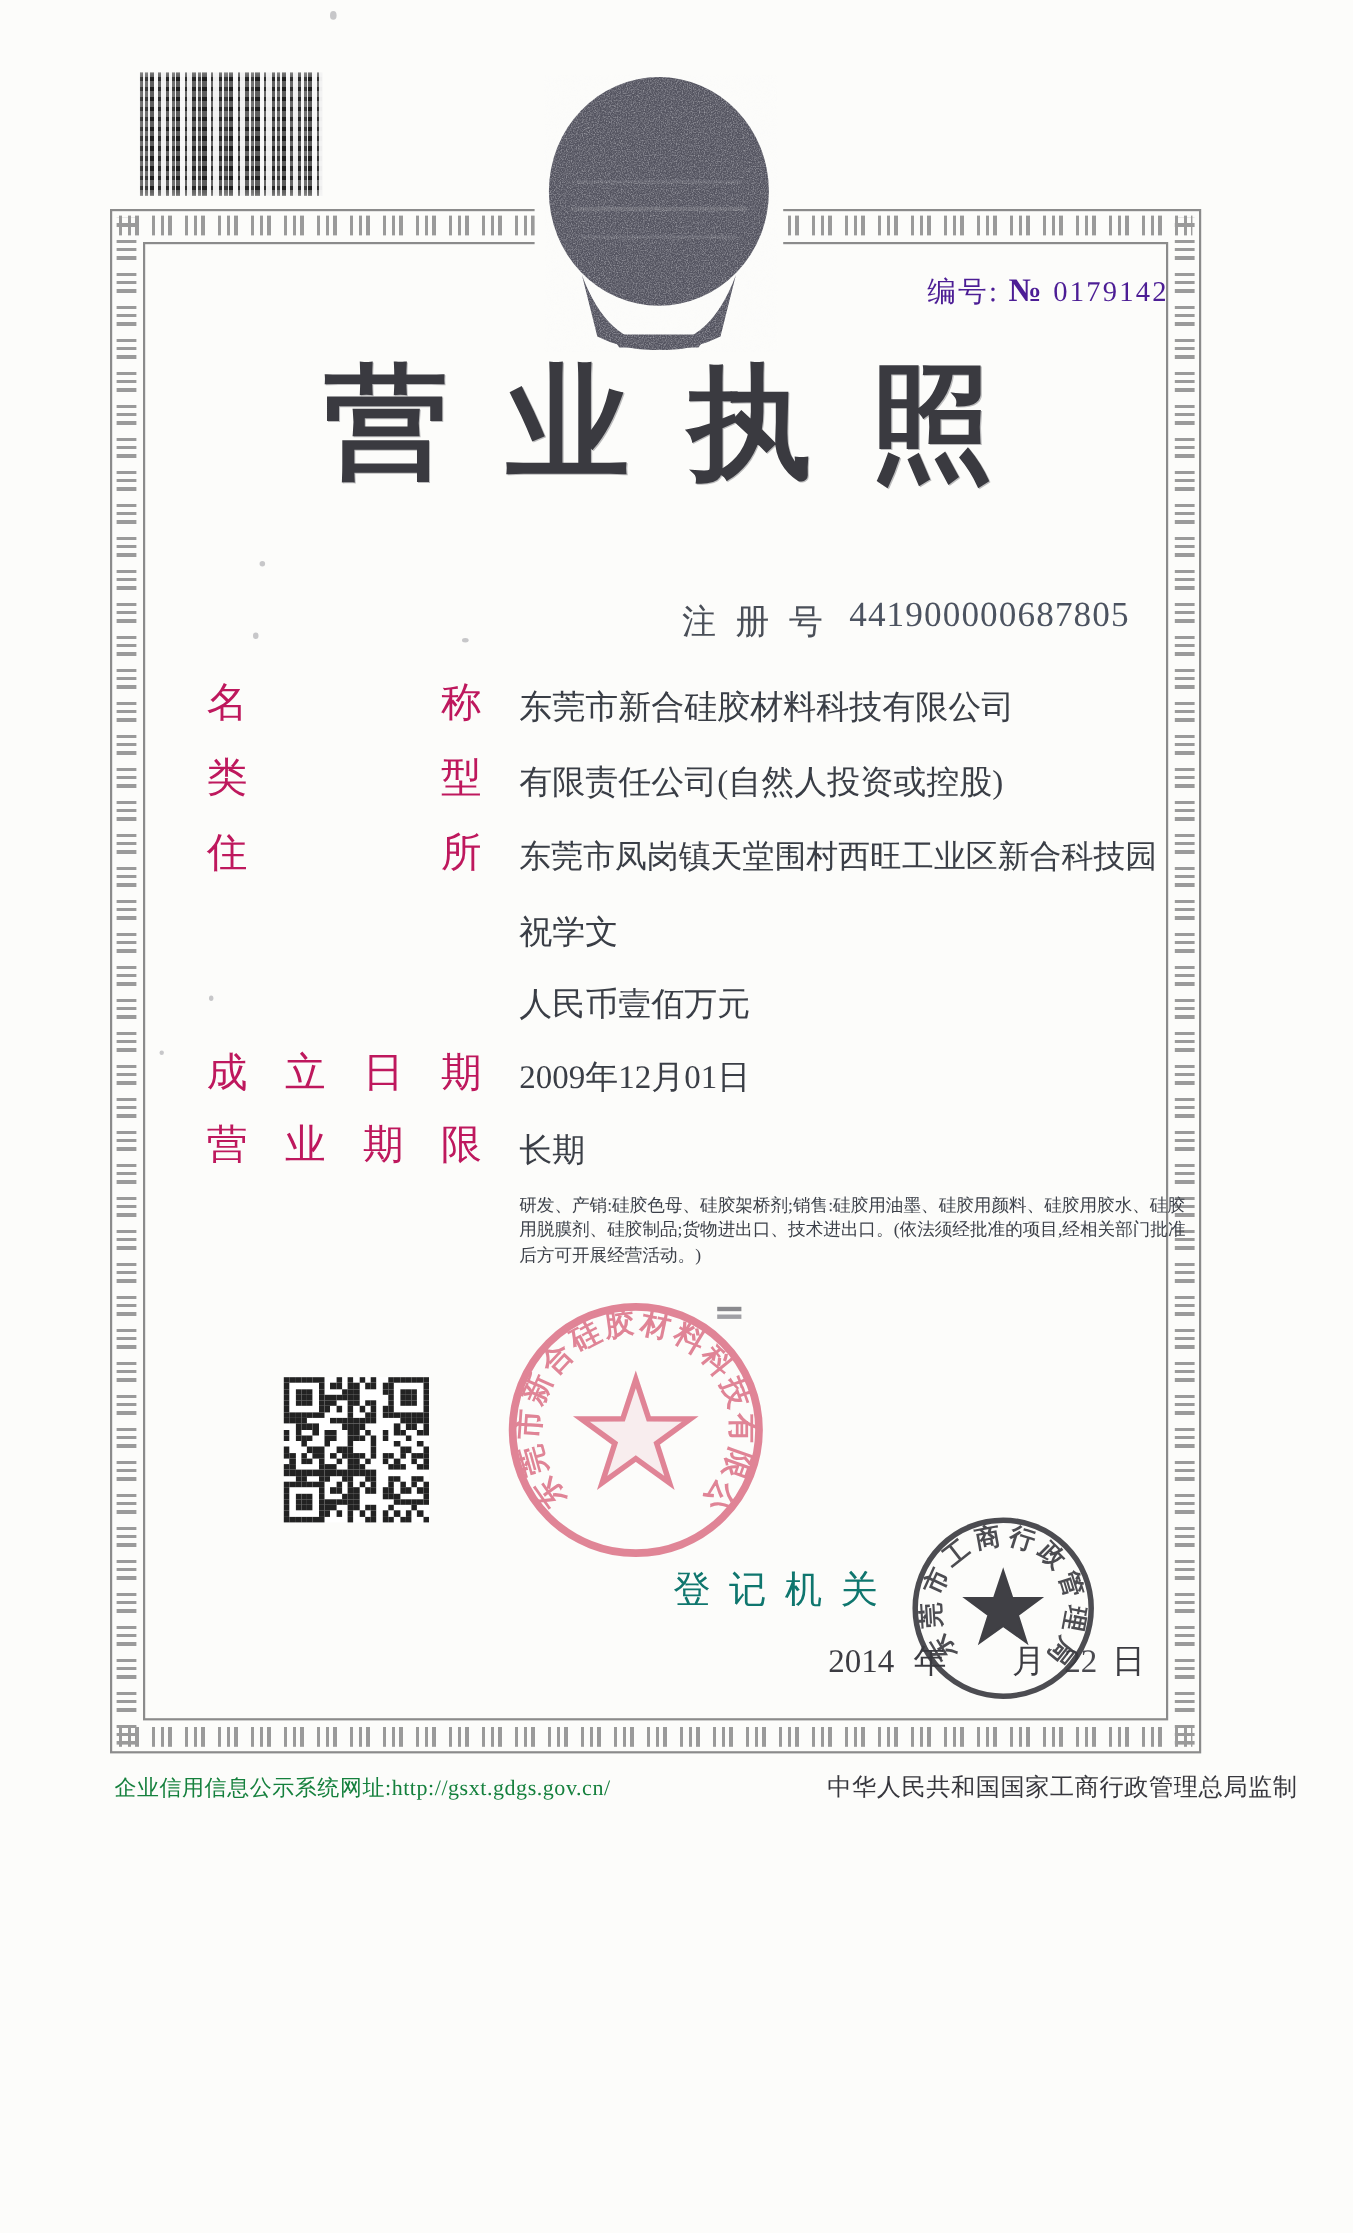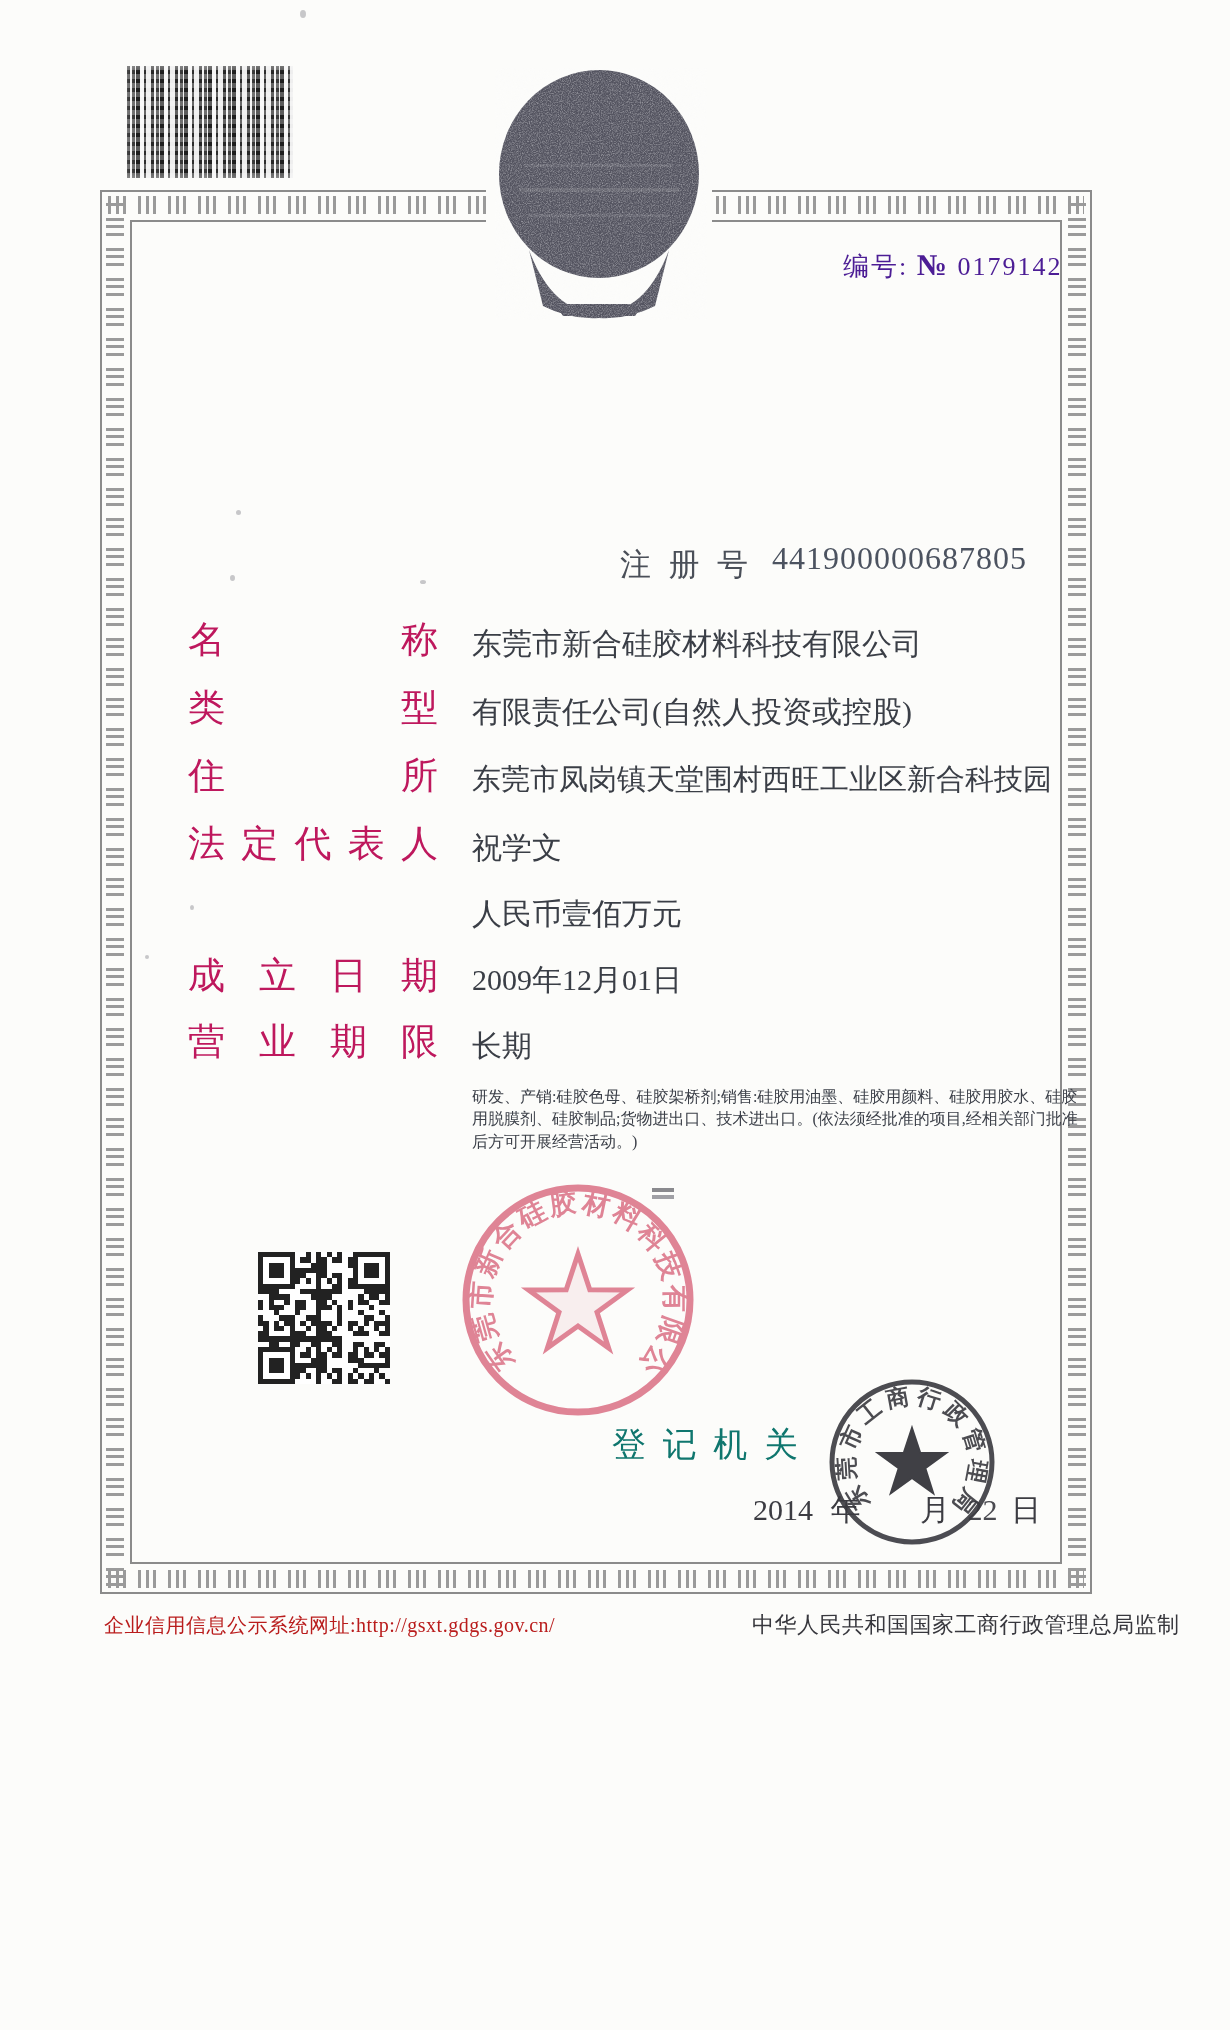--- a/index.html
+++ b/index.html
@@ -45,21 +45,21 @@
   .qr{left:258px;top:1252px;width:132px;height:132px;display:grid;
       grid-template-columns:repeat(25,1fr);grid-template-rows:repeat(25,1fr);background:#fff;}
   .qr div{width:100%;height:100%;}
   .qr .d{background:#222;}
   .registrar{left:612px;top:1422px;width:186px;font-size:34px;color:#0f766e;
              text-align:justify;text-align-last:justify;font-family:Liberation Serif, serif;}
   .dateline{left:753px;top:1490px;font-size:30px;color:#3c3c42;white-space:nowrap;}
   .dateline span{display:inline-block;text-align:right;}
   .d-mon{margin-left:52px;} .d-day{margin-left:10px;color:#4a4a50;} .d-dayc{margin-left:6px;}
 
-  .footer-left{left:104px;top:1612px;font-size:20px;color:#b91c1c;letter-spacing:.5px;}
+  .footer-left{left:104px;top:1612px;font-size:20px;color:#15803d;letter-spacing:.5px;}
   .footer-right{left:752px;top:1610px;font-size:22px;color:#37373d;letter-spacing:.5px;}
 
   .smudge{left:652px;top:1188px;width:22px;height:4px;background:#6e6e74;box-shadow:0 7px 0 #8a8a90;opacity:.8;}
   .speck{position:absolute;background:#9a9aa0;border-radius:50%;opacity:.55;}
 </style>
 </head>
 <body>
 
 <div class="page">
 
@@ -98,34 +98,34 @@
     <rect x="34" y="146" width="140" height="3" fill="#6e6e78" opacity=".6"></rect>
     <rect x="0" y="0" width="212" height="252" filter="url(#speckle)" opacity=".6"></rect>
   </svg>
 
   <div class="abs serial">
     <span>编号:</span>
     <b>№</b>
     <span>0179142</span>
   </div>
 
+  <div class="abs title">营业执照</div>
 
   <div class="abs regline-label">注册号</div>
   <div class="abs regline-no">441900000687805</div>
 
   <div class="abs lbl" style="top:620px">名称</div>
   <div class="abs val" style="top:626px">东莞市新合硅胶材料科技有限公司</div>
 
   <div class="abs lbl" style="top:688px">类型</div>
   <div class="abs val" style="top:694px">有限责任公司(自然人投资或控股)</div>
 
   <div class="abs lbl" style="top:756px">住所</div>
   <div class="abs val" style="top:762px;font-size:29px">东莞市凤岗镇天堂围村西旺工业区新合科技园</div>
 
-  <div class="abs lbl" style="top:824px">法定代表人</div>
   <div class="abs val" style="top:830px">祝学文</div>
 
   <div class="abs val" style="top:896px">人民币壹佰万元</div>
 
   <div class="abs lbl" style="top:956px">成立日期</div>
   <div class="abs val" style="top:962px">2009年12月01日</div>
 
   <div class="abs lbl" style="top:1022px">营业期限</div>
   <div class="abs val" style="top:1028px">长期</div>
 

